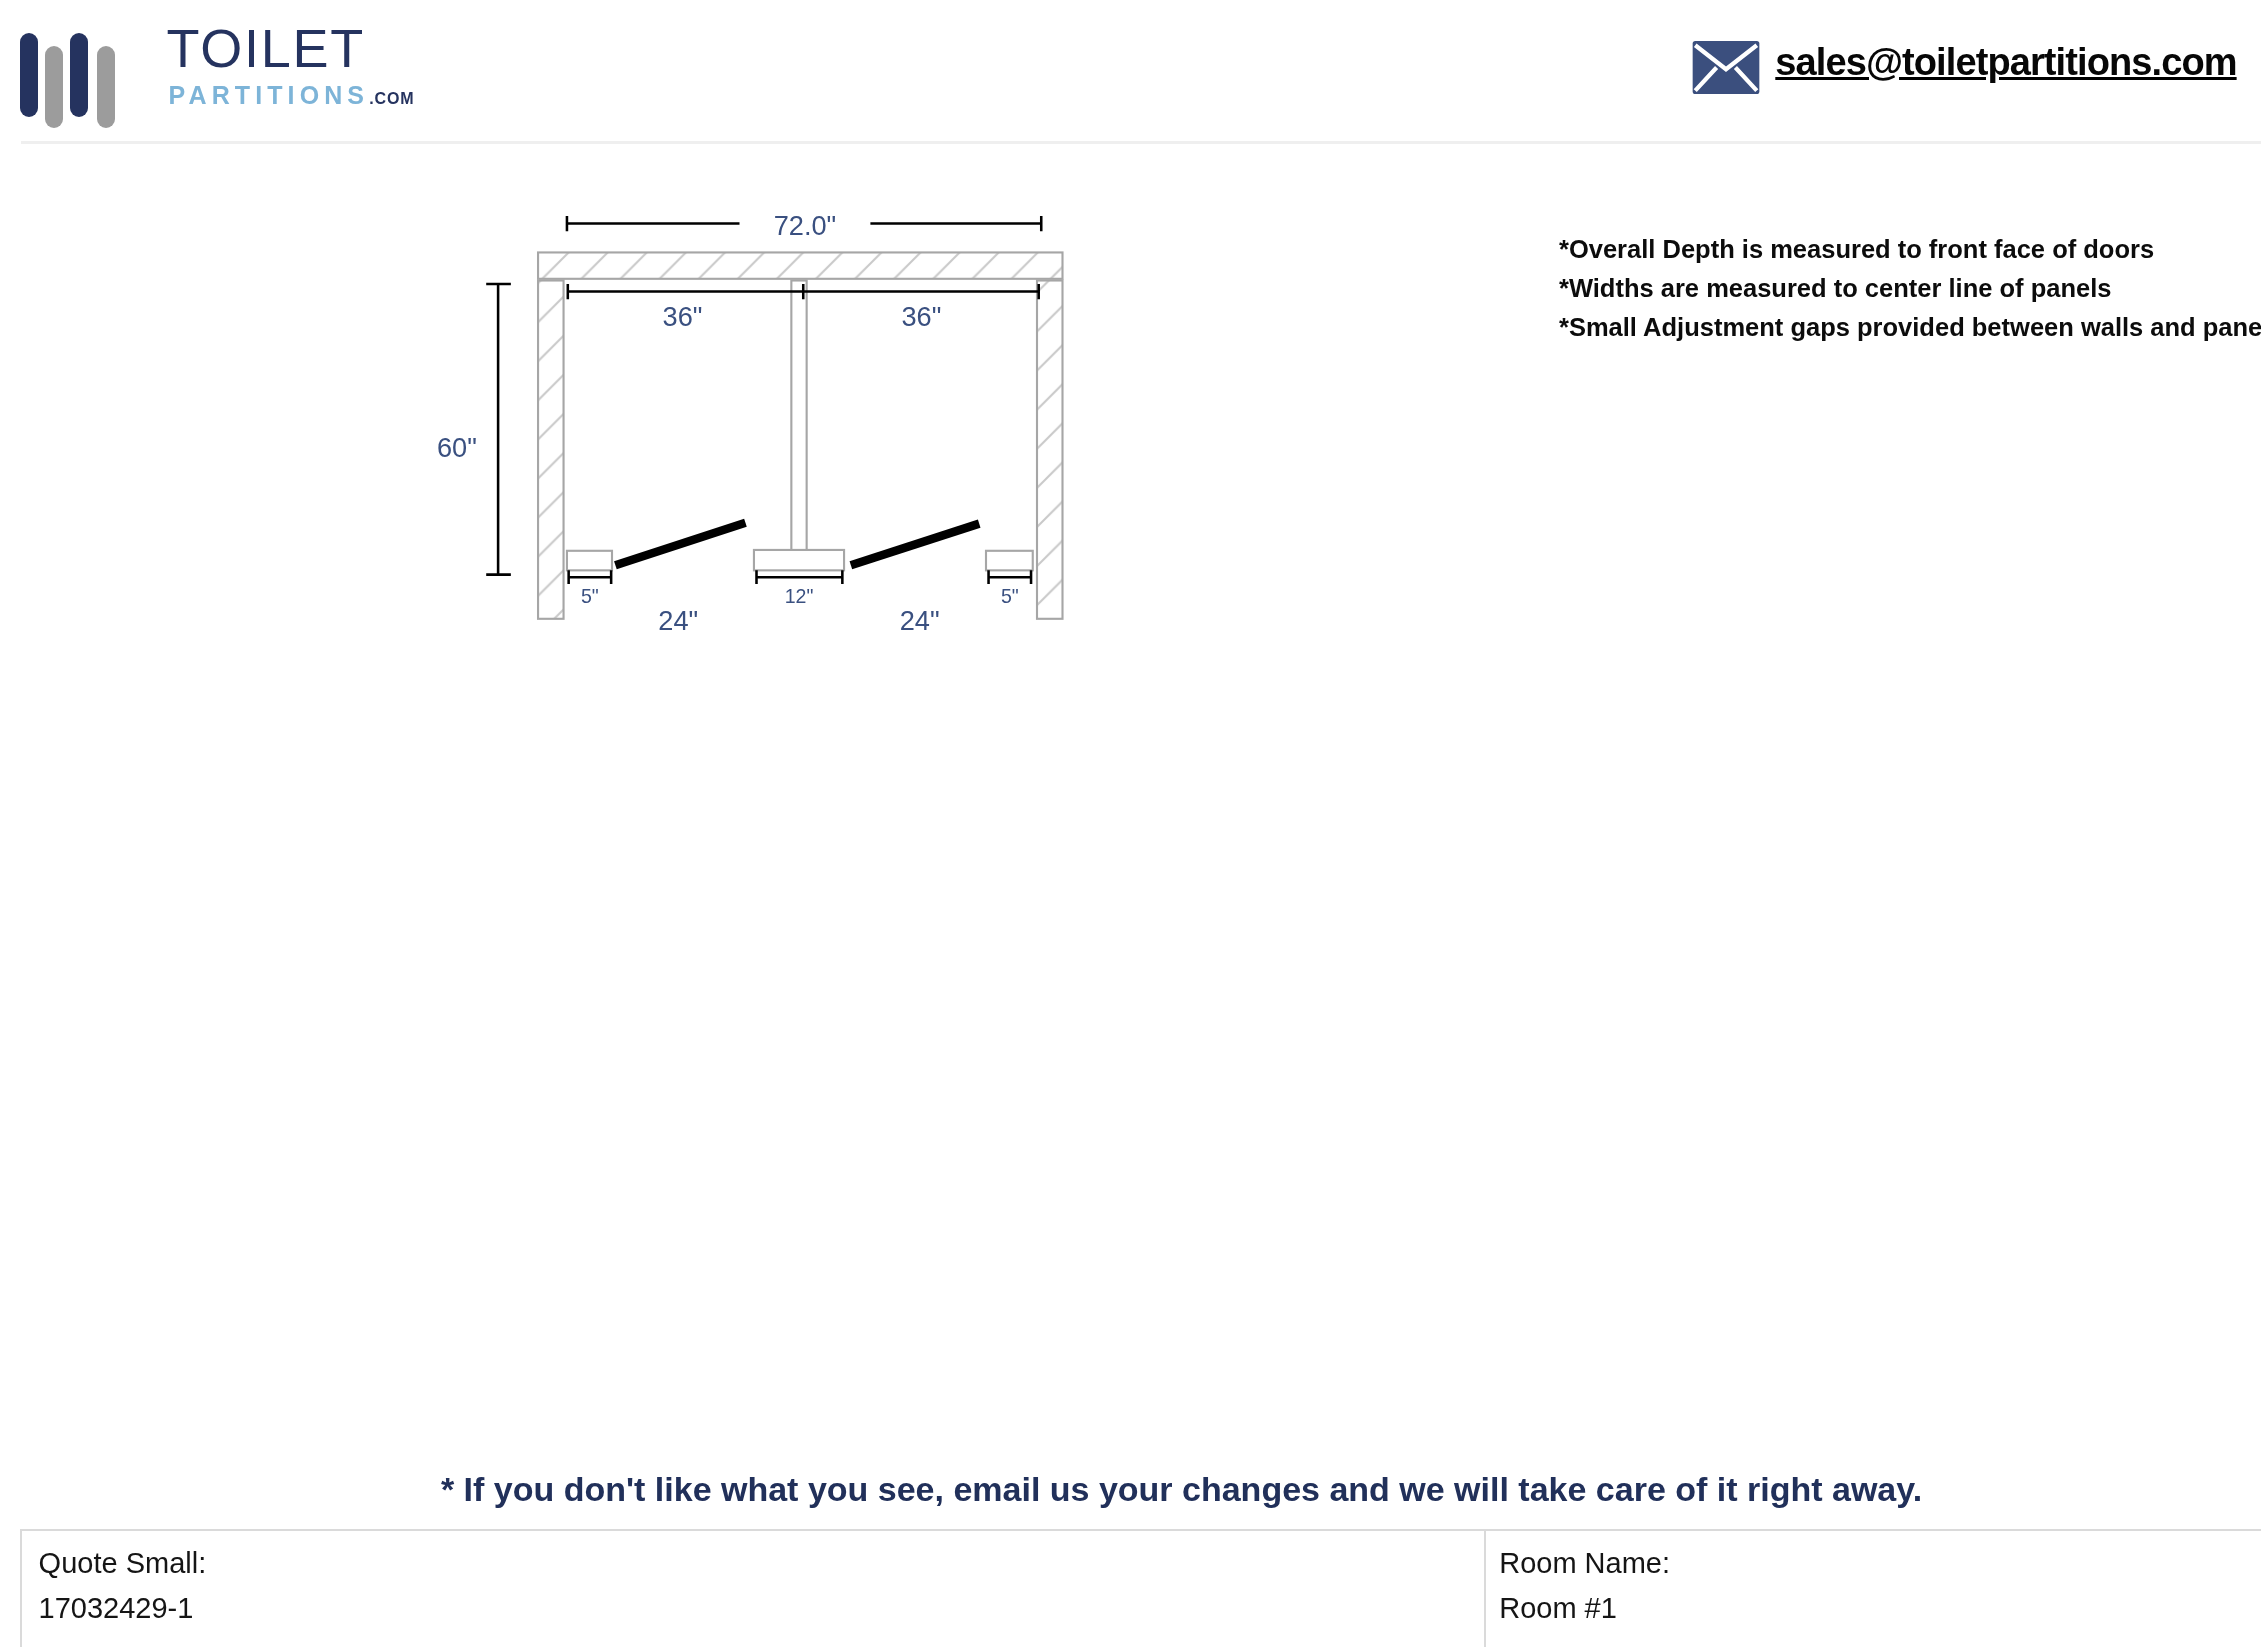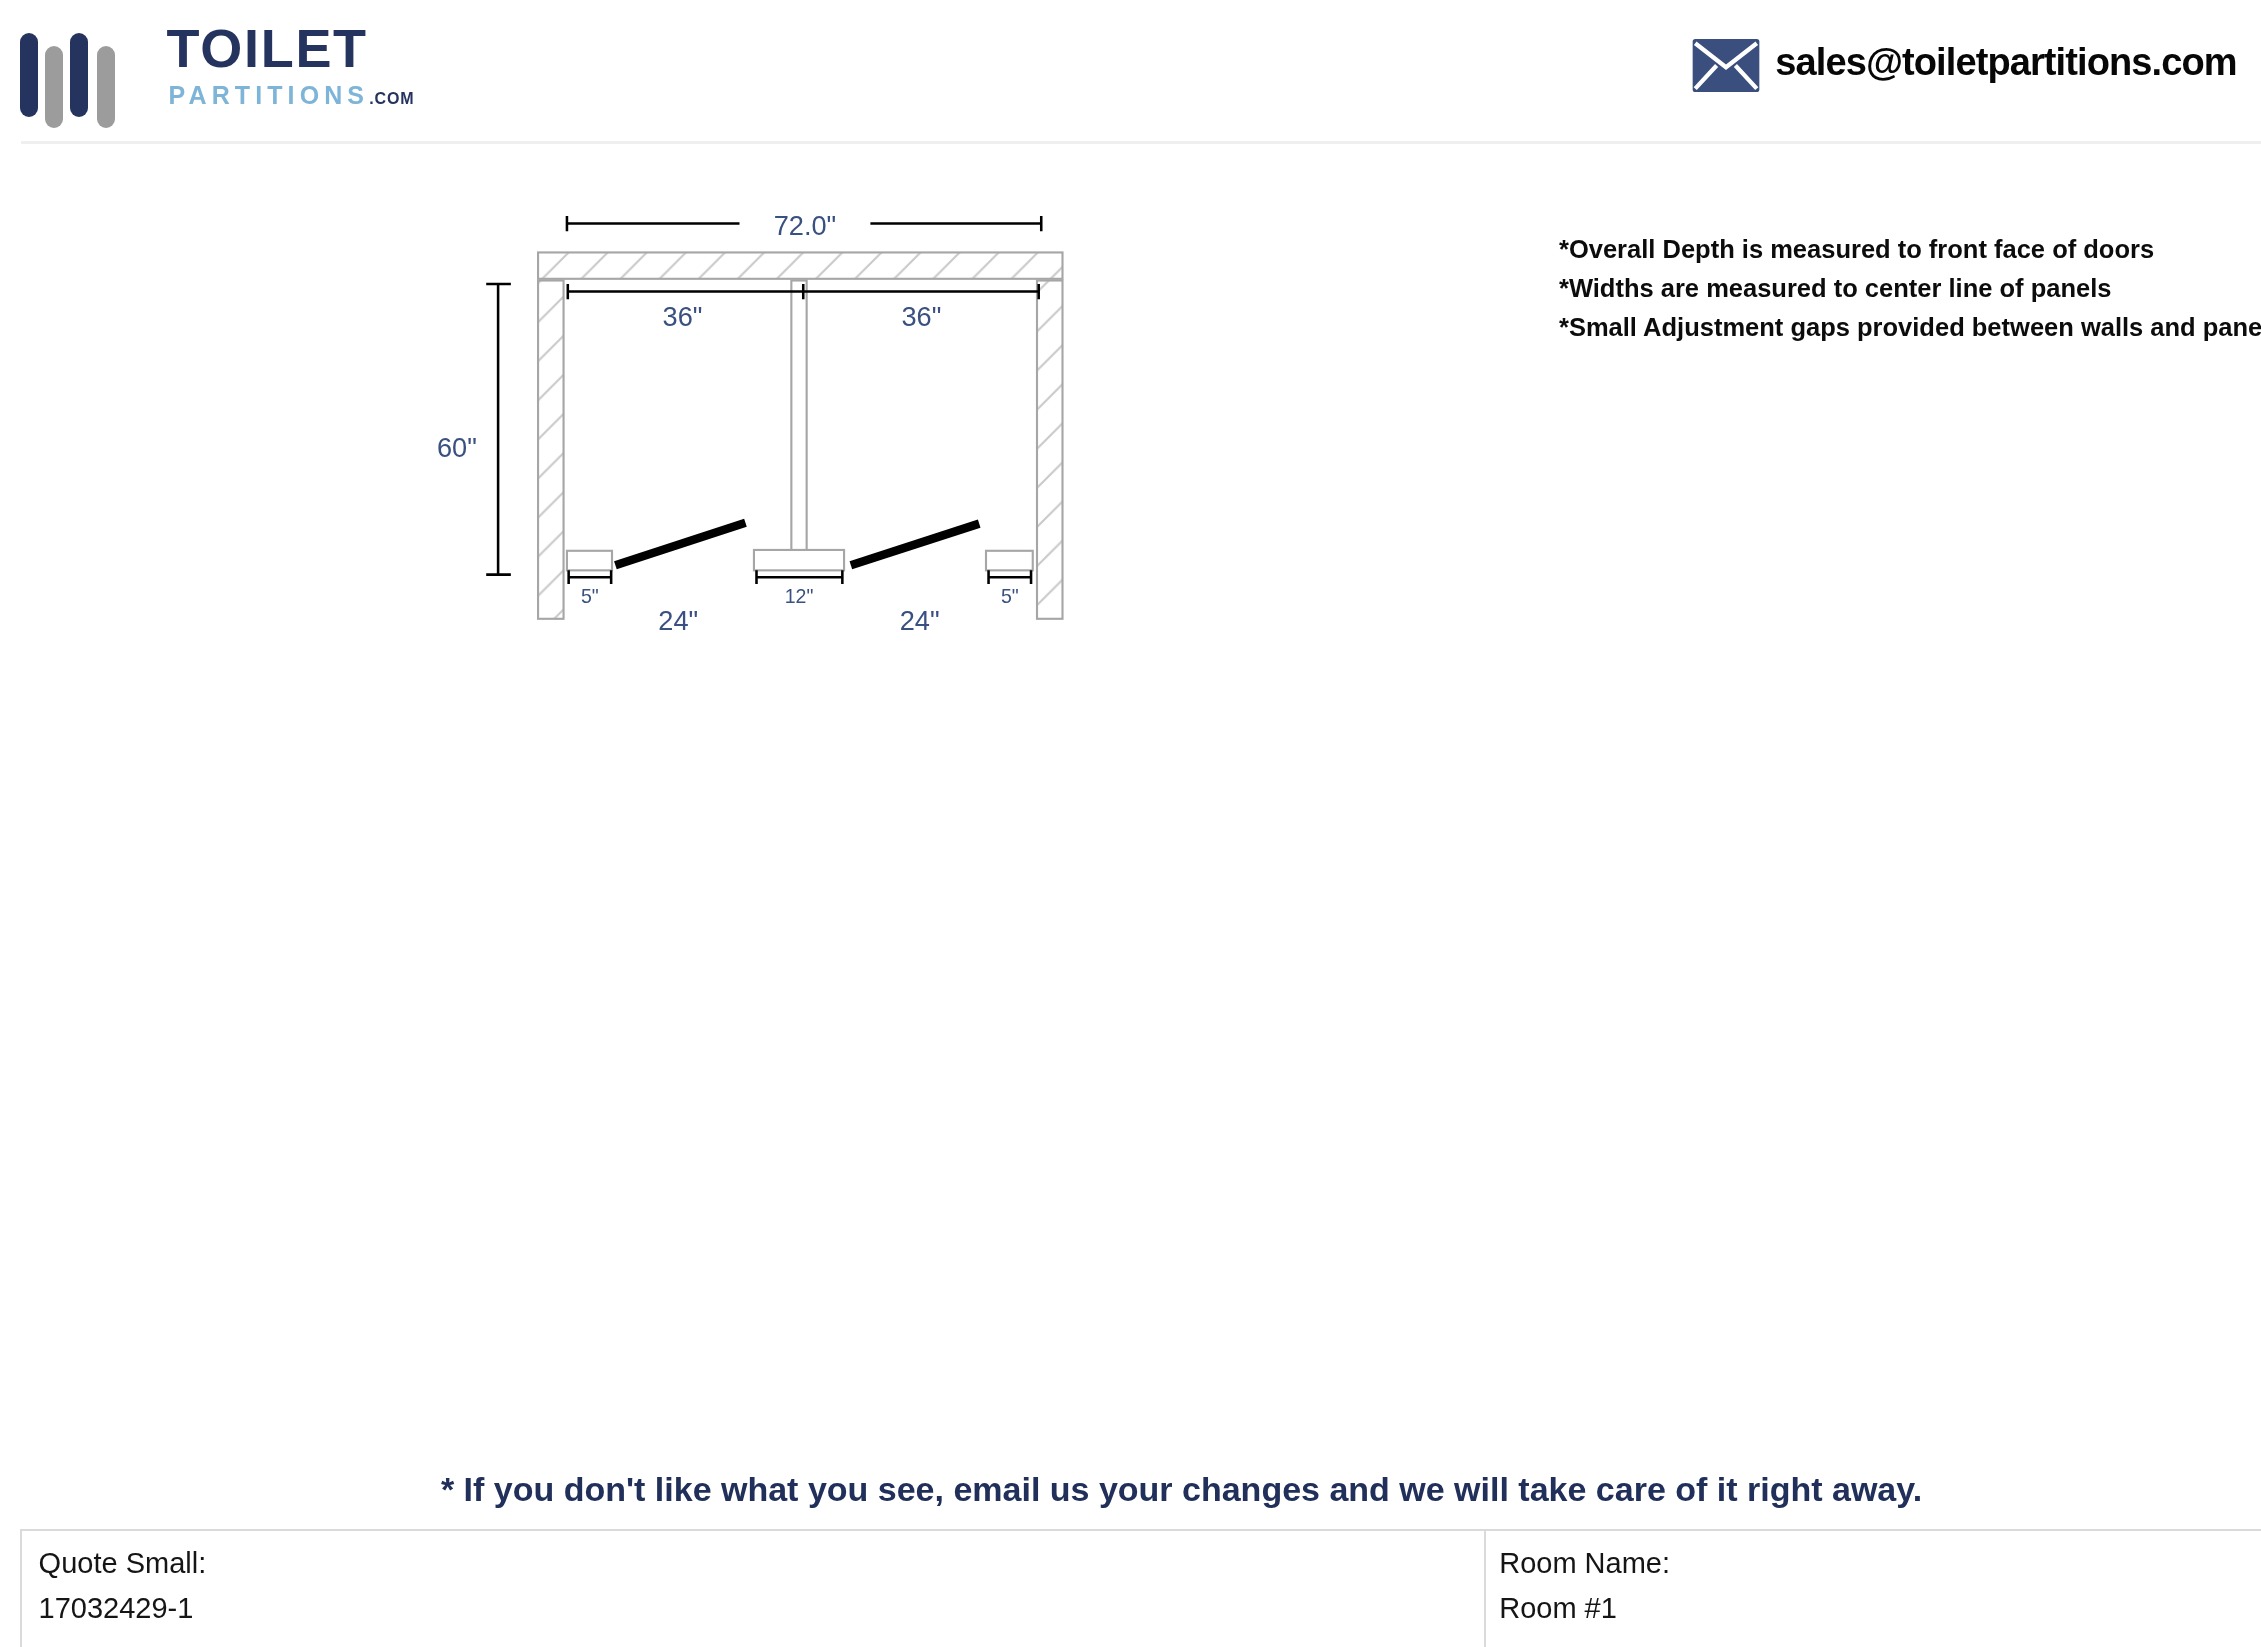--- a/index.html
+++ b/index.html
@@ -11,29 +11,29 @@
   }
   
   .logo { position:absolute; left:19.6px; top:10.2px; width:391px; height:119px; cursor:pointer; }
   .logo-bars { position:absolute; left:0; top:23px; width:98px; height:98px; }
   .logo-bar { position:absolute; width:18px; border-radius:9.4px; }
   .bar-navy { background:#25335f; height:84px; top:0; }
   .bar-gray { background:#9c9c9c; height:82px; top:12.8px; }
   .b1 { left:0; } .b2 { left:25px; } .b3 { left:50px; } .b4 { left:77px; }
   .logo-title {
     position:absolute; left:147px; top:10.2px; font-size:54px; line-height:56px;
-    font-weight:700; color:#25335f; letter-spacing:1.7px;
+    font-weight:400; color:#25335f; letter-spacing:1.7px;
   }
   .logo-sub { position:absolute; left:149px; top:71px; white-space:nowrap;text-align:right; }
   .logo-sub .partitions { font-size:25px; font-weight:700; color:#7db4d8; letter-spacing:5.1px; }
   .logo-sub .tld { font-size:16px; font-weight:700; color:#25335f; letter-spacing:0.9px; }
   .phone-group { position:absolute; left:990px; top:31px; display:flex; align-items:center; cursor:pointer; }
   .phone-group svg { width:56px; height:56px; margin-right:12px; }
   .contact-text { font-size:38px; font-weight:700; color:#070707; letter-spacing:-0.9px; line-height:63px; white-space:nowrap; }
-  .email-group { position:absolute; left:1692px; top:31px; display:flex; align-items:center; cursor:pointer; }
+  .email-group { position:absolute; left:1692px; top:31px; display:flex; align-items:flex-end; cursor:pointer;text-decoration:underline; }
   .email-group svg { width:68px; height:53px; margin-right:15.3px; margin-top:6.8px; }
   .header-divider { position:absolute; left:21px; top:141px; width:2240px; height:2.6px; background:#efefef; }
   
   .diagram { position:absolute; left:391px; top:204px; width:697px; height:442px; }
   .wall { fill:url(#hatch); stroke:#a6a6a6; stroke-width:2.5; }
   .panel { fill:#ffffff; stroke:#a6a6a6; stroke-width:2.5; }
   .pilaster { fill:#ffffff; stroke:#a6a6a6; stroke-width:2.5; }
   .door { stroke:#000000; stroke-width:10; }
   .dim { stroke:#000000; stroke-width:3; fill:none; }
   .dimtext { fill:#3a5080; font-size:32px; text-anchor:middle; font-family:"Liberation Sans", sans-serif; }

